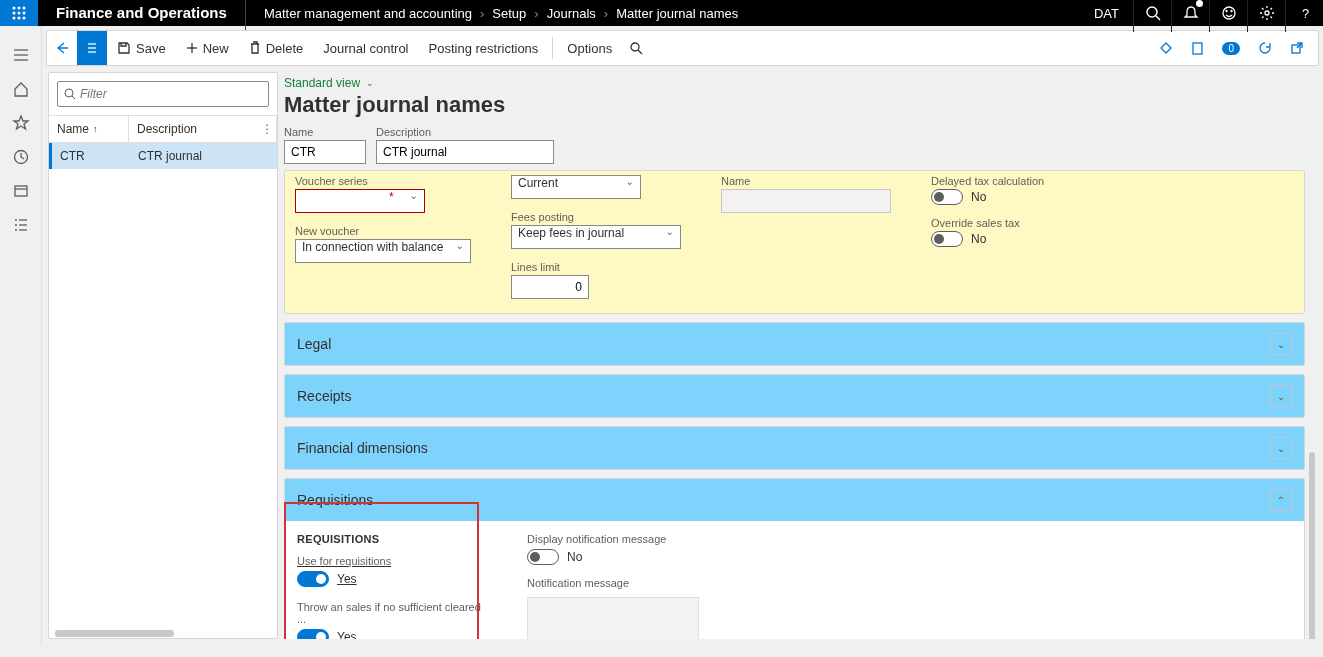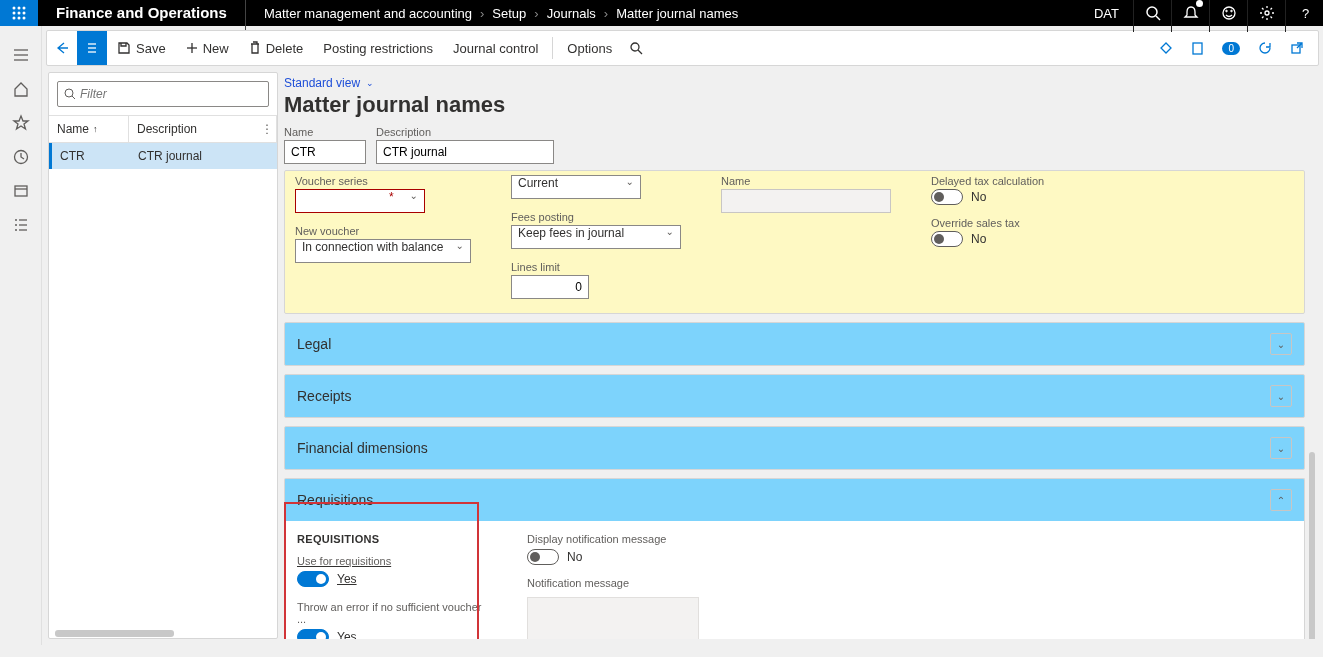--- a/index.html
+++ b/index.html
@@ -52,21 +52,21 @@
 .list-panel .headers .dots { position: absolute; right: 4px; color: #605e5c; cursor: pointer; }
 .list-panel .row { display: flex; font-size: 12px; height: 26px; align-items: center; background: #cce4f6; border-left: 3px solid #0078d4; }
 .list-panel .row .cell { padding: 0 8px; }
 .list-panel .row .cell.name { width: 78px; }
 .list-panel .row .cell.desc { flex: 1; }
 .list-panel .scrollbar { margin-top: auto; height: 10px; padding: 2px 6px; }
 .list-panel .scrollbar .thumb { width: 55%; height: 7px; background: #c8c8c8; border-radius: 3px; }
 
 
 .detail { flex: 1; overflow-y: auto; padding-right: 12px; position: relative;}
-.detail .std-view { font-size: 12px; color: #1d4ed8; padding: 4px 0 2px 0; display: flex; align-items: center; gap: 6px; }
+.detail .std-view { font-size: 12px; color: #15803d; padding: 4px 0 2px 0; display: flex; align-items: center; gap: 6px; }
 .detail .page-title { font-size: 22px; font-weight: 600; margin-bottom: 8px; }
 .detail .head-fields { display: flex; gap: 10px; margin-bottom: 6px; }
 .detail .fld { display: flex; flex-direction: column; font-size: 12px; }
 .detail .fld .lbl { color: #605e5c; margin-bottom: 2px; font-size: 11px;}
 .detail .fld input, .detail .fld .val-box { border: 1px solid #8a8886; height: 24px; padding: 0 6px; font-size: 12px; background: #fff; }
 .detail .fld.name-f { width: 82px; }
 .detail .fld.desc-f { width: 178px; }
 .general-grid { display: flex; gap: 40px; padding: 4px 10px 14px 10px; flex-wrap: wrap; font-size: 12px; background: #fef9c3; border: 1px solid #d6d6d6; border-radius: 2px; }
 .general-col { display: flex; flex-direction: column; gap: 12px; min-width: 170px; }
 .ctrl { display: flex; flex-direction: column; font-size: 12px; }
@@ -231,24 +231,24 @@
           </svg>
           <span>New</span>
         </div>
       <div class="t-btn">
           <svg width="12" height="14">
             <path d="M2 3 L10 3 M3 3 L3 12 L9 12 L9 3 M4 1 L8 1 L8 3"></path>
           </svg>
           <span>Delete</span>
         </div>
       <div class="t-btn">
+          <span>Journal control</span>
+        </div>
+      <div class="t-btn">
           <span>Posting restrictions</span>
-        </div>
-      <div class="t-btn">
-          <span>Journal control</span>
         </div>
       <div class="sep"></div>
       <div class="t-btn">
           <span>Options</span>
         </div>
       <div class="t-btn icon-only">
           <svg width="13" height="13">
             <circle cx="5" cy="5" r="4"></circle>
             <line x1="8" y1="8" x2="12" y2="12"></line>
           </svg>
@@ -416,21 +416,21 @@
             <div class="ctrl" style="margin-bottom:14px;text-decoration:underline;">
               <span class="label-sm">Use for requisitions</span>
               <div class="toggle-row">
                   <div class="toggle on">
                     <div class="knob"></div>
                   </div>
                   <span>Yes</span>
                 </div>
             </div>
             <div class="ctrl">
-              <span class="label-sm">Throw an error if no sufficient voucher ...</span>
+              <span class="label-sm">Throw an sales if no sufficient cleared ...</span>
               <div class="toggle-row">
                   <div class="toggle on">
                     <div class="knob"></div>
                   </div>
                   <span>Yes</span>
                 </div>
             </div>
           </div>
           <div class="col">
             <div class="ctrl" style="margin-bottom:12px;">

